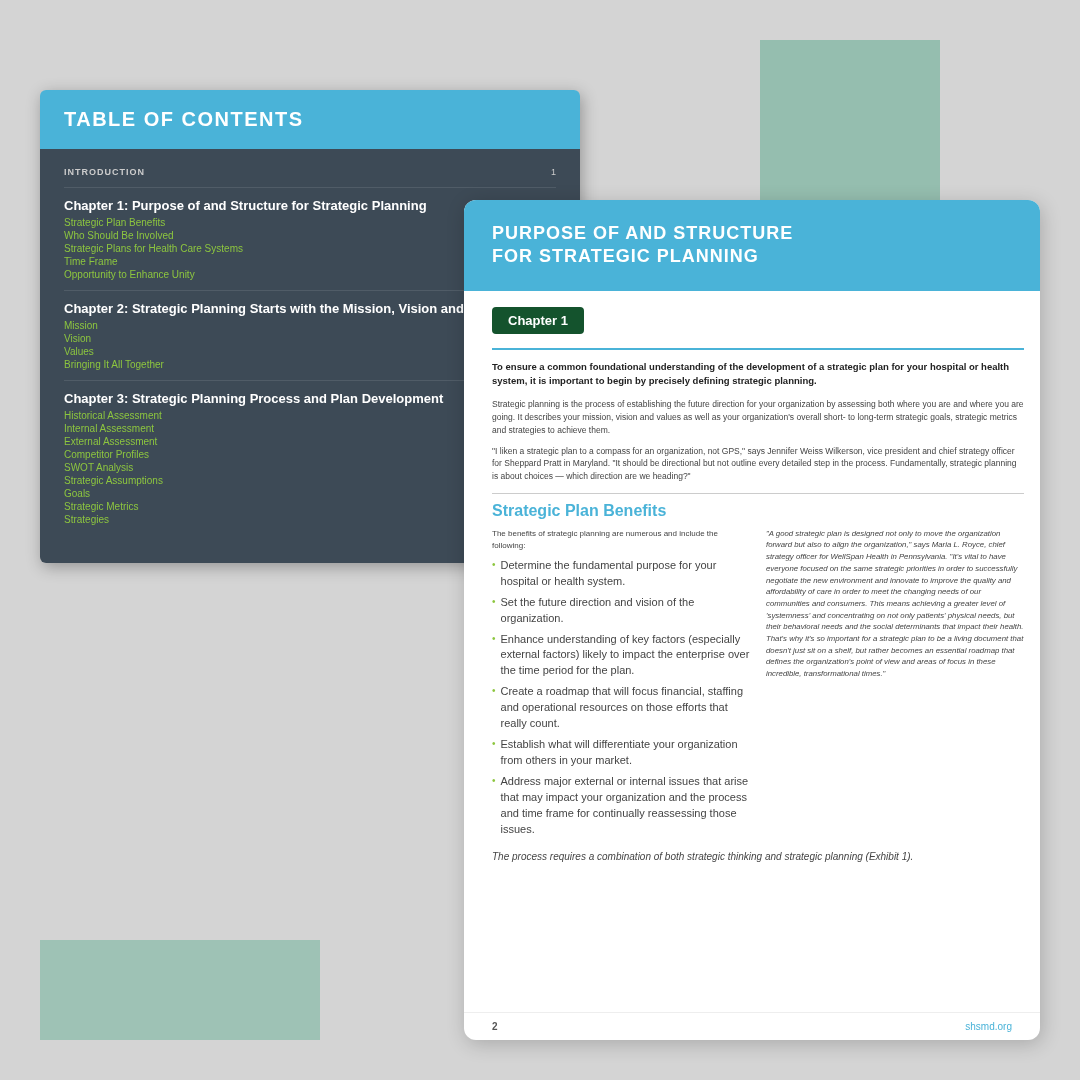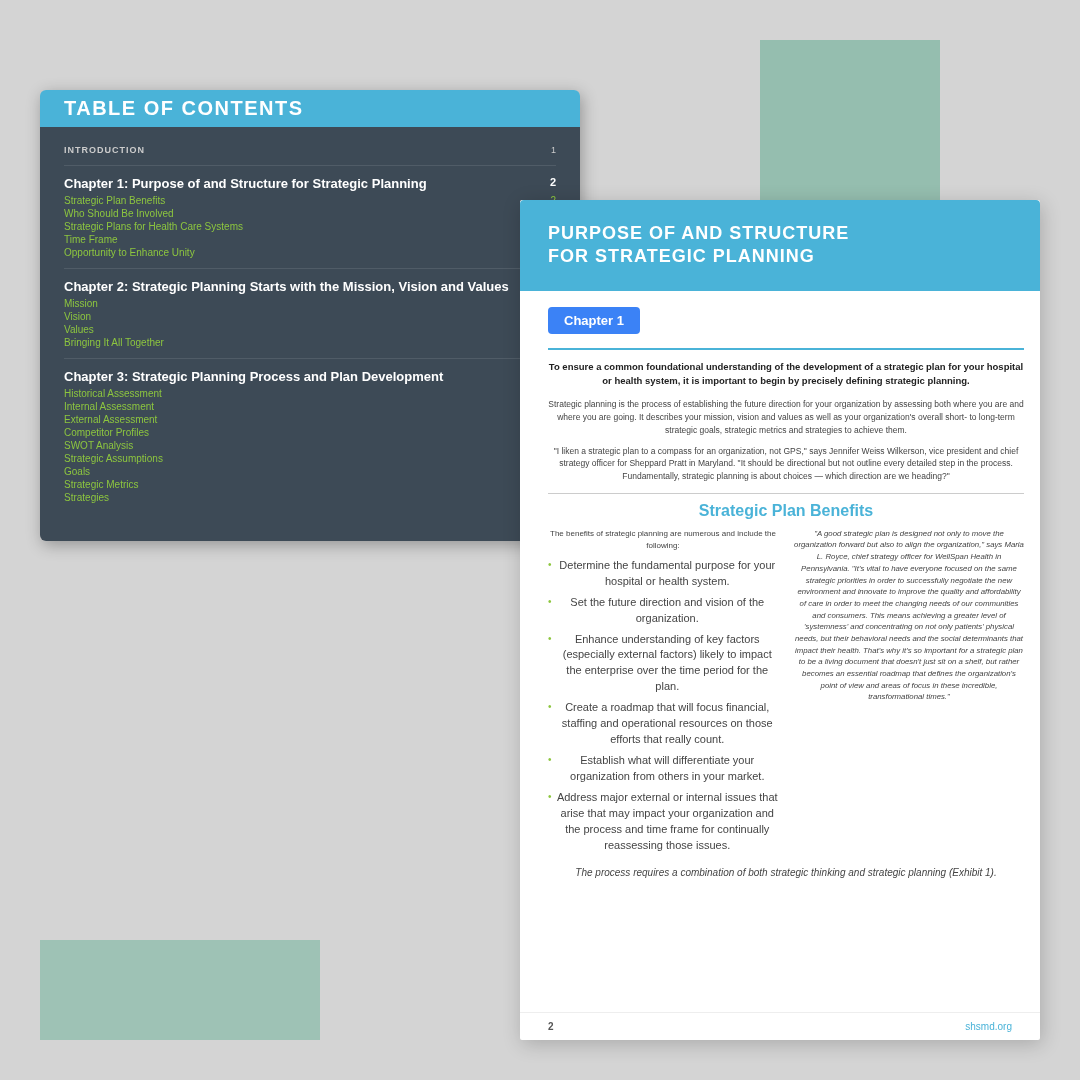--- a/index.html
+++ b/index.html
@@ -40,21 +40,21 @@
       top: 90px;
       left: 40px;
       width: 540px;
       z-index: 2;
       border-radius: 6px;
       overflow: hidden;
       box-shadow: 2px 4px 16px rgba(0,0,0,0.3);
     }
     .toc-header {
       background: #4ab3d8;
-      padding: 7px 24px;
+      padding: 18px 24px;
     }
     .toc-header-text {
       color: #fff;
       font-size: 20px;
       font-weight: 900;
       letter-spacing: 1.5px;
     }
     .toc-body {
       background: #3d4a56;
       padding: 18px 24px 28px 24px;
@@ -115,58 +115,57 @@
       height: 1px;
       background: rgba(255,255,255,0.1);
       margin: 10px 0;
     }
 
     
     .right-page {
       position: absolute;
       top: 200px;
       right: 40px;
-      width: 520px;
+      width: 576px;
       height: 840px;
       background: #fff;
       z-index: 3;
       box-shadow: 2px 4px 20px rgba(0,0,0,0.2);
       overflow: hidden;
-      border-radius: 2px;
+      border-radius: 12px;
       margin-left: 48px;
     }
     .right-page-header {
       background: #4ab3d8;
       padding: 22px 28px;
       margin: 0;
       border-radius: 4px 4px 0 0;
       position: relative;
     }
     .right-page-title {
       color: #fff;
       font-size: 18px;
       font-weight: 900;
       letter-spacing: 1px;
       text-transform: uppercase;
       line-height: 1.3;
     }
     .chapter-badge {
       display: inline-block;
-      background: #3b82f6;
+      background: #14532d;
       color: #fff;
       font-size: 13px;
       font-weight: 700;
       padding: 6px 16px;
       border-radius: 4px;
       margin: 16px 28px 0 28px;
     }
     .right-page-content {
       padding: 14px 16px 14px 28px;
       overflow: hidden;
-      text-align: center;
     }
     .page-divider {
       height: 2px;
       background: #4ab3d8;
       margin-bottom: 10px;
     }
     .intro-bold {
       font-size: 9.5px;
       font-weight: 700;
       color: #222;

